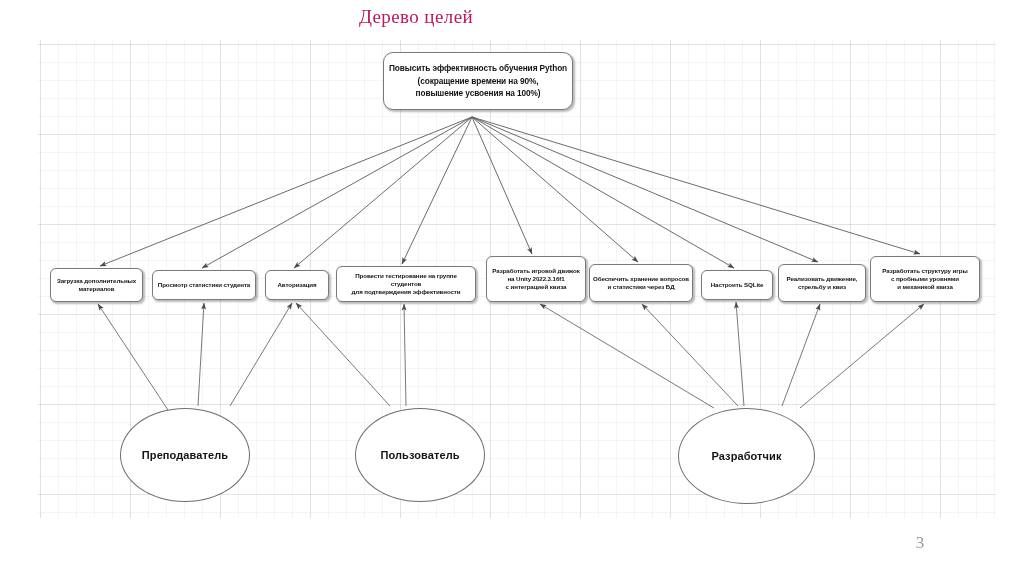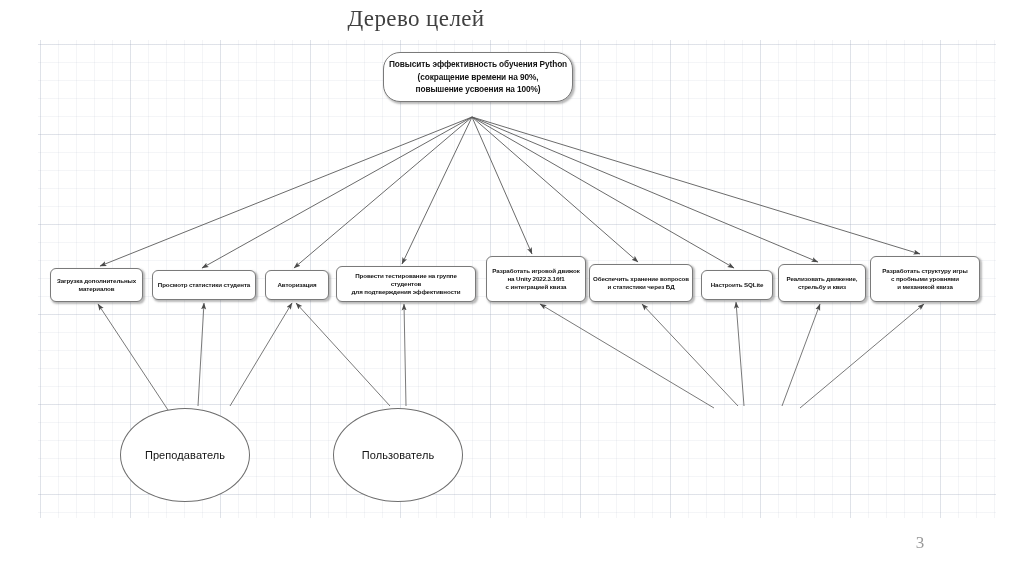--- a/index.html
+++ b/index.html
@@ -23,22 +23,22 @@
     background: #ffffff;
   }
 
   #slide-title {
     position: absolute;
     left: 0;
     top: 6px;
     width: 832px;
     text-align: center;
     font-family: "Liberation Serif", serif;
-    font-size: 23px;
-    color: #404040;
+    font-size: 19px;
+    color: #be185d;
     letter-spacing: 0.4px;
   }
 
   #page-number {
     position: absolute;
     left: 905px;
     top: 533px;
     width: 30px;
     text-align: center;
     font-family: "Liberation Serif", serif;
@@ -89,42 +89,42 @@
     padding: 2px 3px;
     line-height: 1.30;
     font-weight: bold;
     letter-spacing: -0.1px;
   }
 
   #node-root {
     left: 345px;
     top: 12px;
     width: 190px;
-    height: 50px;
+    height: 58px;
     font-size: 8.3px;
-    border-radius: 17px;
+    border-radius: 10px;
     line-height: 1.55;
   }
 
   .leaf {
     font-size: 6.2px;
   }
 
   .actor-ellipse {
     border: 1.4px solid #6e6e6e;
     border-radius: 50%;
     background: #ffffff;
     color: #141414;
     font-size: 11px;
-    font-weight: normal;
+    font-weight: bold;
     letter-spacing: 0.1px;
   }
 
   #node-teacher   { left: 82px;  top: 368px; width: 130px; height: 94px; }
-  #node-user      { left: 295px; top: 368px; width: 130px; height: 94px; }
+  #node-user      { left: 317px; top: 368px; width: 130px; height: 94px; }
   #node-developer { left: 640px; top: 368px; width: 137px; height: 96px; }
 
   #node-l1 { left: 12px;  top: 228px; width: 93px;  height: 34px; }
   #node-l2 { left: 114px; top: 230px; width: 104px; height: 30px; }
   #node-l3 { left: 227px; top: 230px; width: 64px;  height: 30px; }
   #node-l4 { left: 298px; top: 226px; width: 140px; height: 36px; }
   #node-l5 { left: 448px; top: 216px; width: 100px; height: 46px; }
   #node-l6 { left: 551px; top: 224px; width: 104px; height: 38px; }
   #node-l7 { left: 663px; top: 230px; width: 72px;  height: 30px; }
   #node-l8 { left: 740px; top: 224px; width: 88px;  height: 38px; }
@@ -245,18 +245,21 @@
     </div>
 
     <div class="node actor-ellipse" id="node-teacher">
       <span>Преподаватель</span>
     </div>
 
     <div class="node actor-ellipse" id="node-user">
       <span>Пользователь</span>
     </div>
 
+    <div class="node actor-ellipse" id="node-developer">
+      <span>Разработчик</span>
+    </div>
 
   </div>
 
   <div id="page-number">3</div>
 
 </div>
 
 </body></html>

